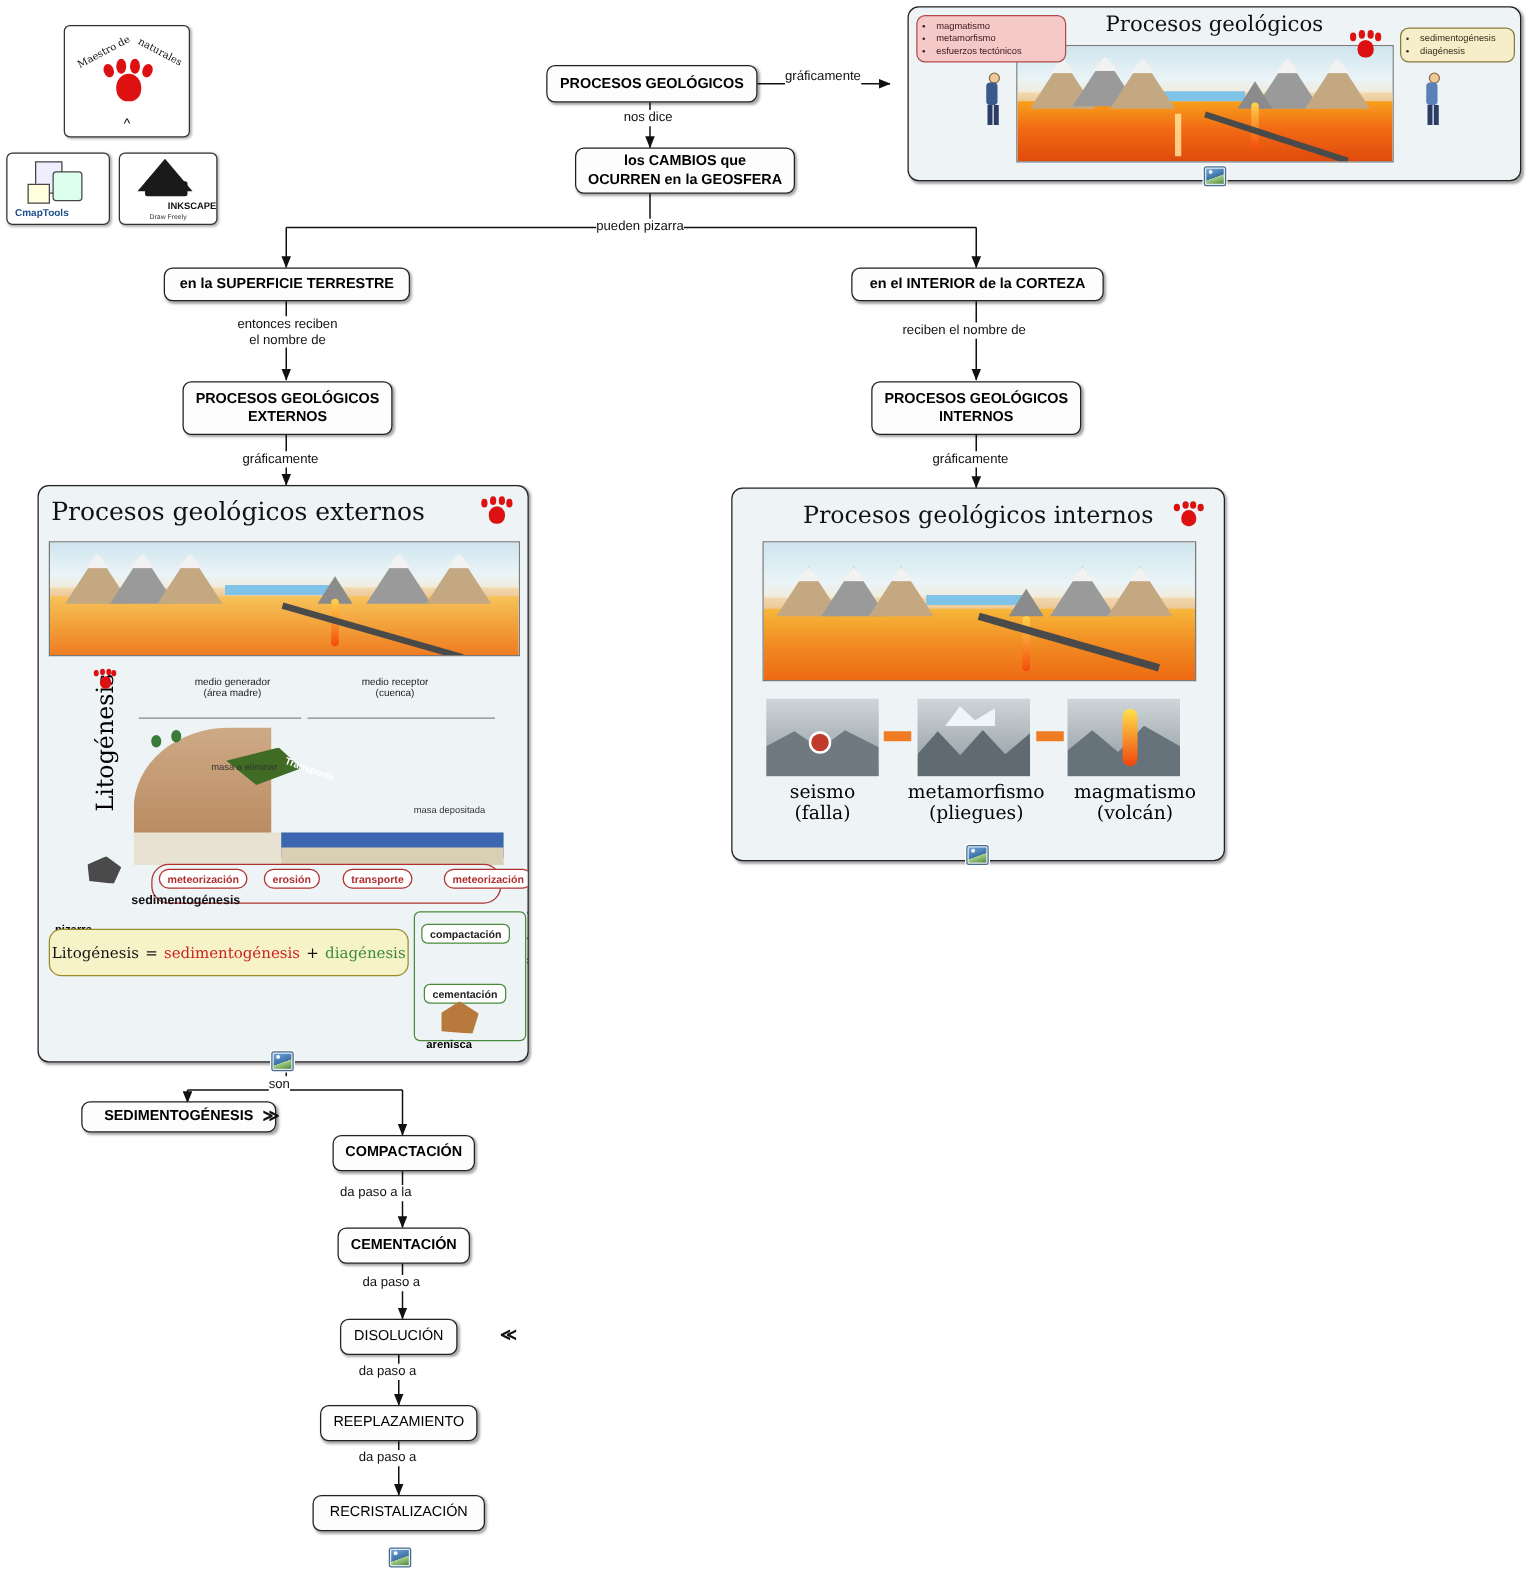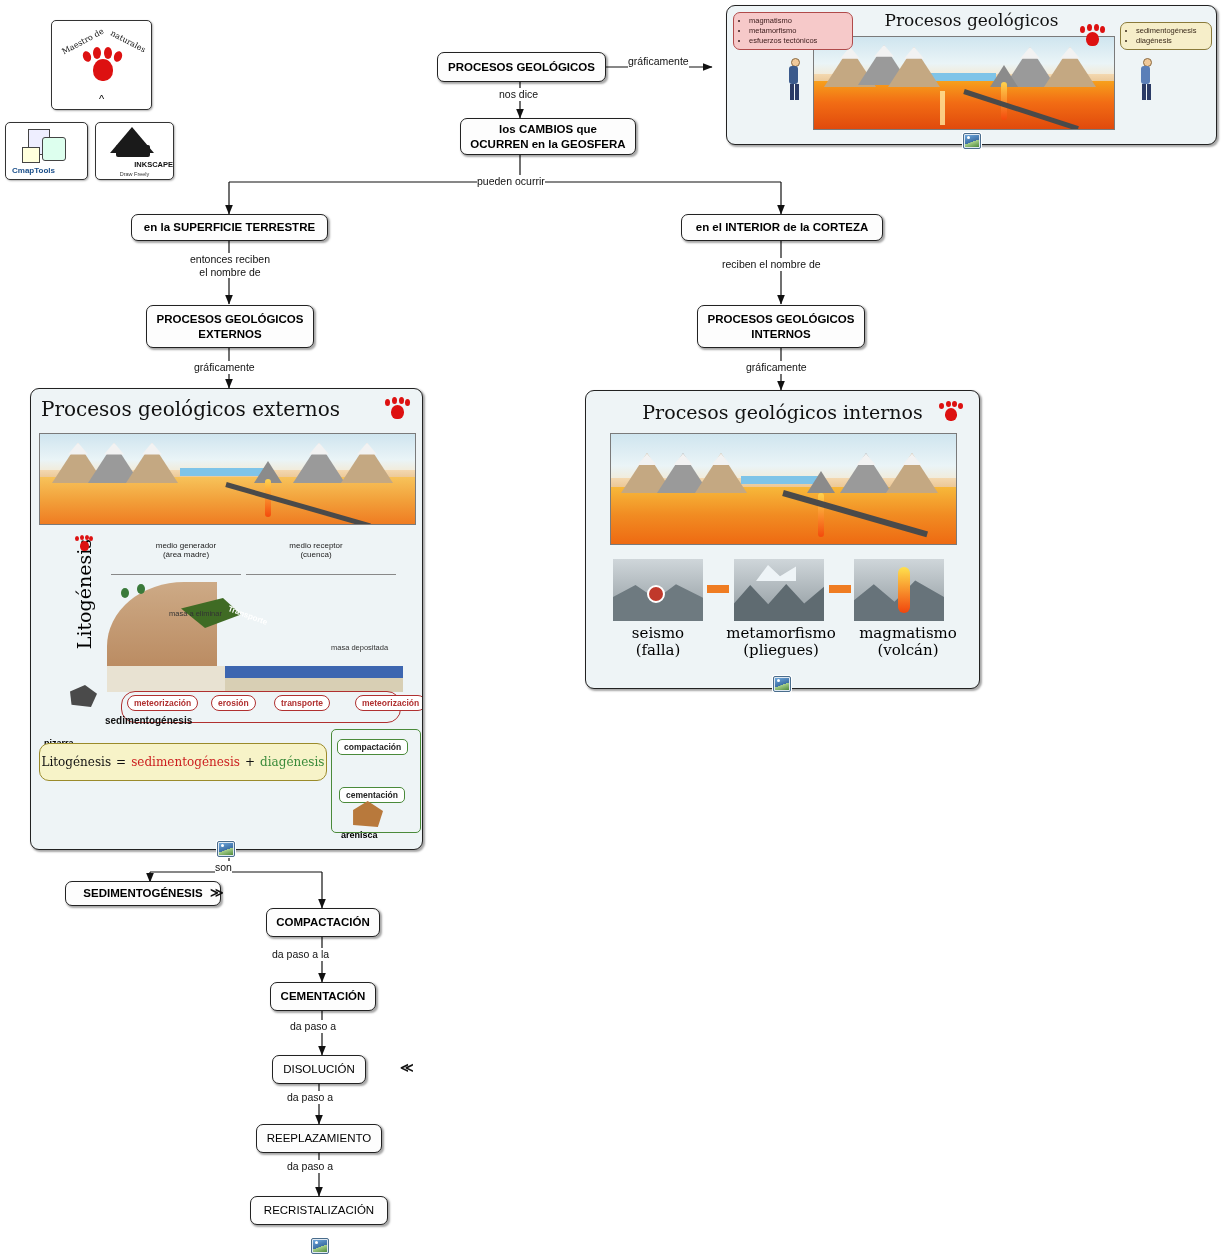--- a/index.html
+++ b/index.html
@@ -237,21 +237,21 @@
 <div class="node" style="left:256px;top:1124px;width:126px;height:29px;">
   <span>REEPLAZAMIENTO</span>
 </div>
 
 <div class="node" style="left:250px;top:1196px;width:138px;height:29px;">
   <span>RECRISTALIZACIÓN</span>
 </div>
 
 <div class="linklabel" style="left:628px;top:55px;">gráficamente</div>
 <div class="linklabel" style="left:499px;top:88px;">nos dice</div>
-<div class="linklabel" style="left:477px;top:175px;">pueden ocurrir</div>
+<div class="linklabel" style="left:477px;top:175px;">pueden pizarra</div>
 <div class="linklabel" style="left:181px;top:253px;white-space:pre-line;width:98px;">entonces reciben
 el nombre de</div>
 <div class="linklabel" style="left:722px;top:258px;">reciben el nombre de</div>
 <div class="linklabel" style="left:194px;top:361px;">gráficamente</div>
 <div class="linklabel" style="left:746px;top:361px;">gráficamente</div>
 <div class="linklabel" style="left:215px;top:861px;">son</div>
 <div class="linklabel" style="left:272px;top:948px;">da paso a la</div>
 <div class="linklabel" style="left:290px;top:1020px;">da paso a</div>
 <div class="linklabel" style="left:287px;top:1091px;">da paso a</div>
 <div class="linklabel" style="left:287px;top:1160px;">da paso a</div>

